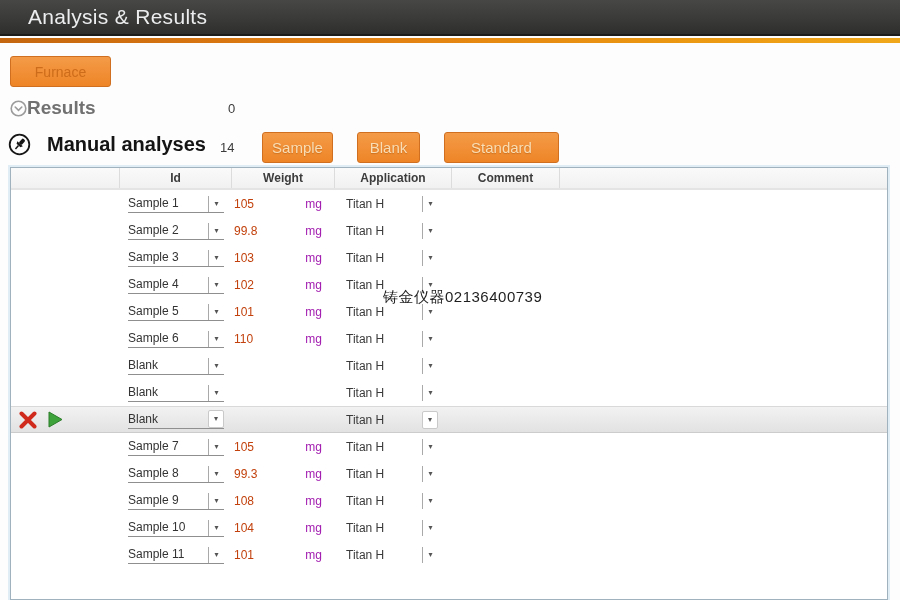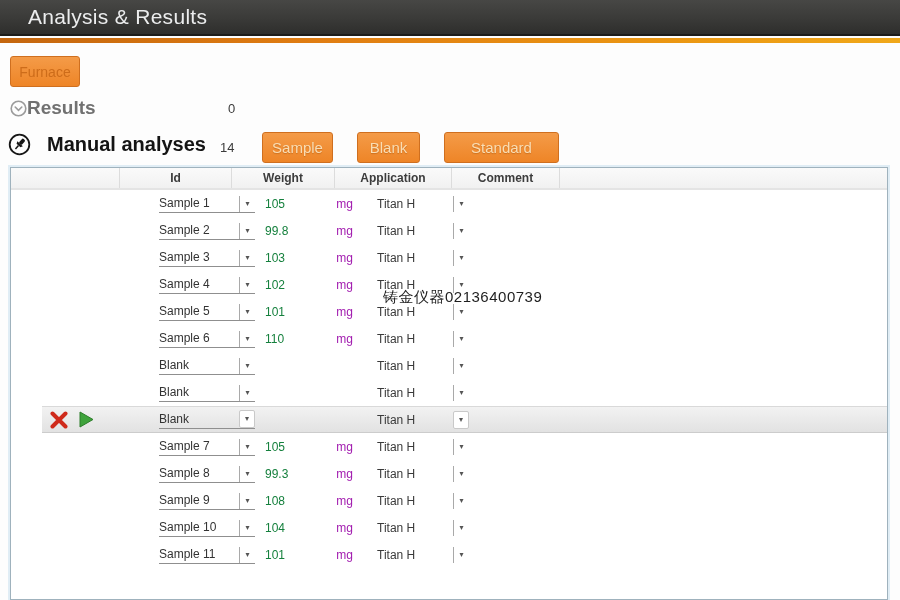--- a/index.html
+++ b/index.html
@@ -12,21 +12,21 @@
     background:linear-gradient(180deg,#474745 0%,#3a3a38 55%,#2e2e2c 100%);
     border-bottom:2px solid #1c1c1a; display:flex; align-items:center; padding-left:28px; }
   .titlebar .title { color:#ecedee; font-size:21px; letter-spacing:0.3px; }
   .accent-stripe { position:absolute; left:0; top:38px; width:900px; height:5px;
     background:linear-gradient(90deg,#c4660e 0%,#e07d12 35%,#eb9712 75%,#f0a81a 100%); }
 
   
   .btn-orange { display:inline-flex; align-items:center; justify-content:center;
     background:linear-gradient(180deg,#f49b48 0%,#ee8527 100%);
     border:1px solid #cf6f1f; border-radius:3px; cursor:pointer; }
-  .furnace-btn { position:absolute; left:10px; top:56px; width:70px; height:31px;
+  .furnace-btn { position:absolute; left:10px; top:56px; width:101px; height:31px;
     font-size:14px; color:#cd6c1a; }
 
   
   .results-row { position:absolute; left:10px; top:97px; display:flex; align-items:center; gap:0; }
   .results-label { font-size:19px; font-weight:bold; color:#717171; }
   .results-count { position:absolute; left:228px; top:101px; font-size:13px; color:#3c3c3c; }
 
   .manual-row { position:absolute; left:8px; top:133px; display:flex; gap:16px; }
   .manual-label { font-size:20px; font-weight:bold; color:#141414; }
   .manual-count { position:absolute; left:220px; top:140px; font-size:13px; color:#3c3c3c; }
@@ -38,41 +38,41 @@
 
   
   .table { position:absolute; left:10px; top:167px; width:878px; height:433px;
     background:#fff; border:1px solid #9fb2bd; box-shadow:0 0 0 2px rgba(170,205,228,.35); }
   .thead { display:grid; grid-template-columns:108px 112px 103px 117px 108px 1fr;
     height:22px; background:linear-gradient(180deg,#fafafa,#f1f1f1);
     border-bottom:2px solid #e4e4e4; font-size:12px; color:#3c3c3c;font-weight:bold; }
   .thead .hcell { display:flex; align-items:center; justify-content:center; }
   .thead .hcell + .hcell { border-left:1px solid #dcdcdc; }
 
-  .tbody { position:relative;padding-left:31px; }
+  .tbody { position:relative; }
   .trow { display:grid; grid-template-columns:108px 112px 103px 117px 108px 1fr;
     height:27px; align-items:center; font-size:12px; color:#3a3a3a; }
   .trow.highlighted { background:linear-gradient(180deg,#f2f2f2,#e2e2e2);
     border-top:1px solid #d9d9d9; border-bottom:1px solid #cccccc; }
 
   .c-icons { display:flex; align-items:center; padding-left:7px; gap:9px; }
   .trow .row-ic { visibility:hidden; line-height:0; }
   .trow.highlighted .row-ic { visibility:visible; }
 
   .c-id { padding-left:9px; }
   .id-field { display:inline-flex; align-items:flex-end; width:96px; height:19px;
     border-bottom:1px solid #8f8f8f; }
   .field-text { flex:1; font-size:12px; color:#333; padding-bottom:2px; white-space:nowrap; }
   .dd { display:inline-flex; align-items:center; justify-content:center;
     width:16px; height:16px; border-left:1px solid #a9a9a9; cursor:pointer; }
   .dd-arrow { font-size:8px; color:#555; line-height:1; }
   .trow.highlighted .dd { background:#fff; border:1px solid #c9c9c9; border-radius:2px; height:18px; }
 
   .c-weight { display:flex; align-items:center; padding-left:3px; }
-  .w-val { color:#15803d; }
+  .w-val { color:#c2410c; }
   .w-unit { margin-left:auto; padding-right:12px; color:#a21caf; }
 
   .c-app { display:flex; align-items:center; padding-left:12px; }
   .app-dd { margin-left:auto; margin-right:13px; }
 
   .c-comment { padding-left:10px; }
 
   
   .watermark { position:absolute; left:383px; top:288px; font-size:15px; color:#1e1e1e;
     font-family:"Liberation Sans","DejaVu Sans",sans-serif; letter-spacing:0.5px; }

